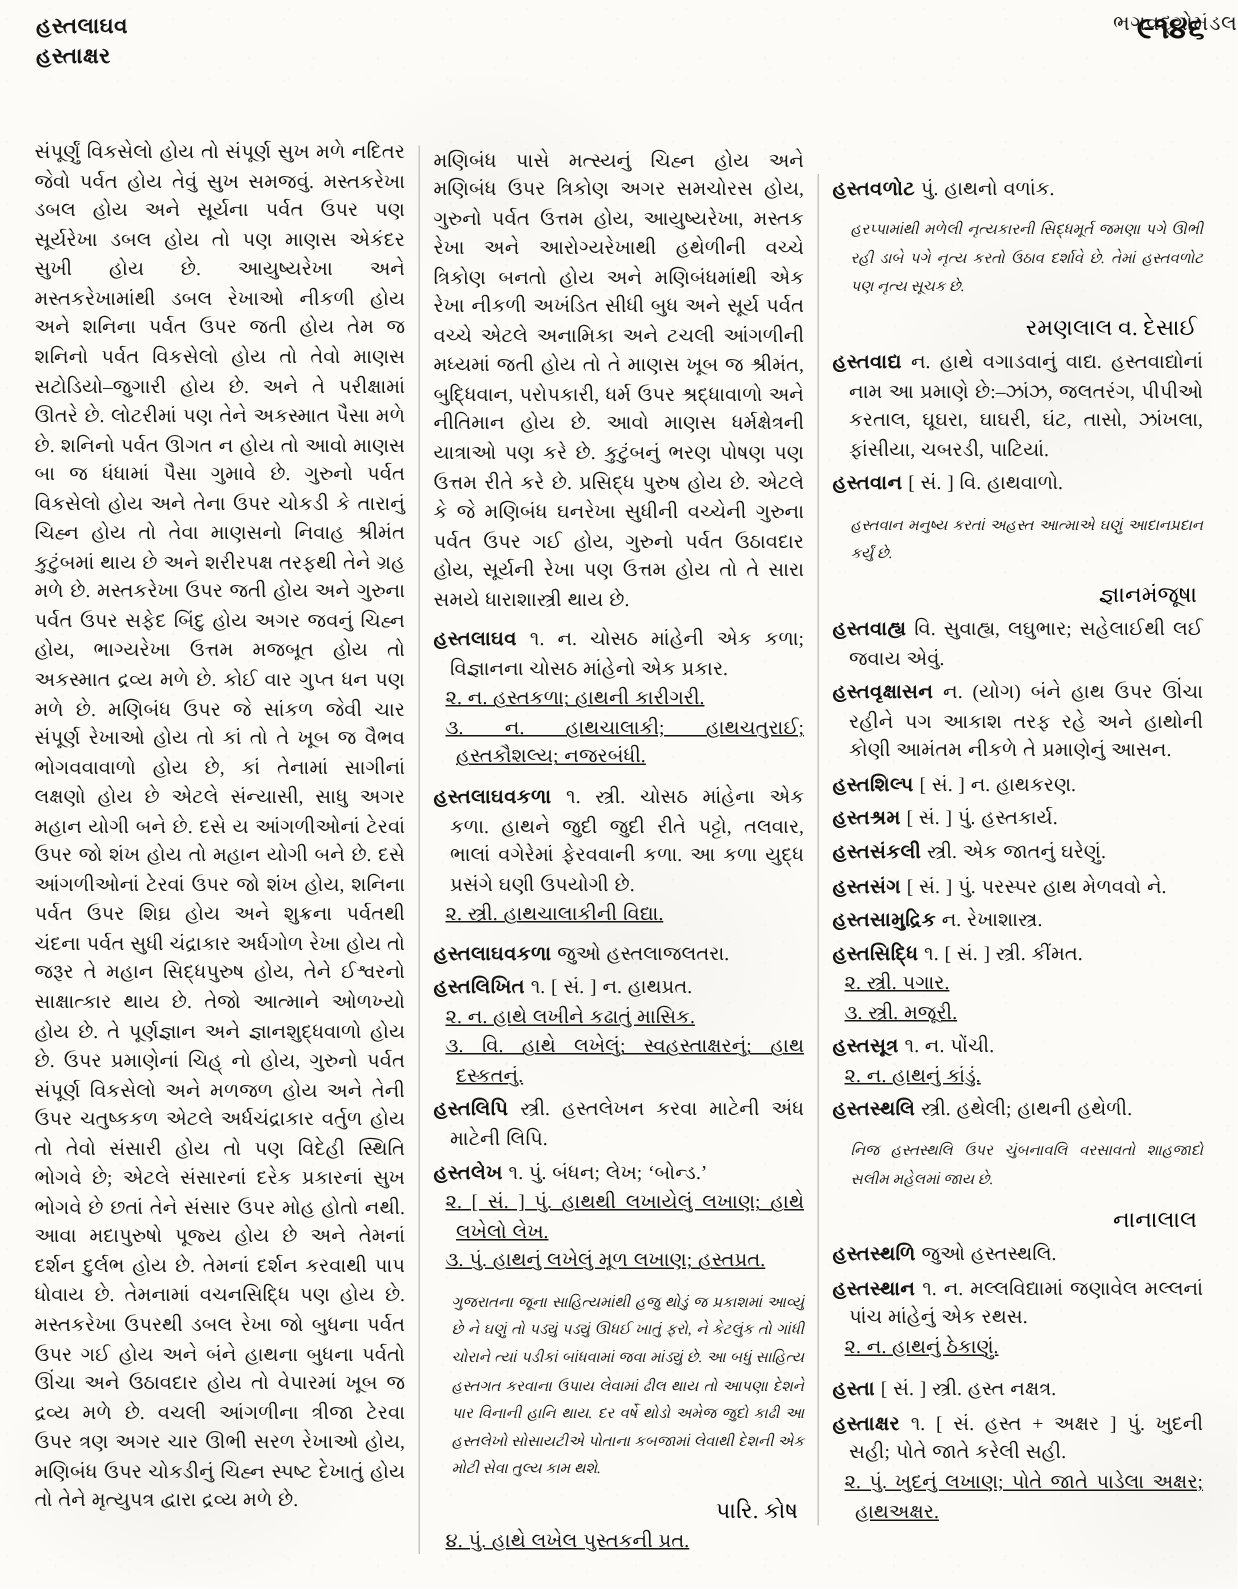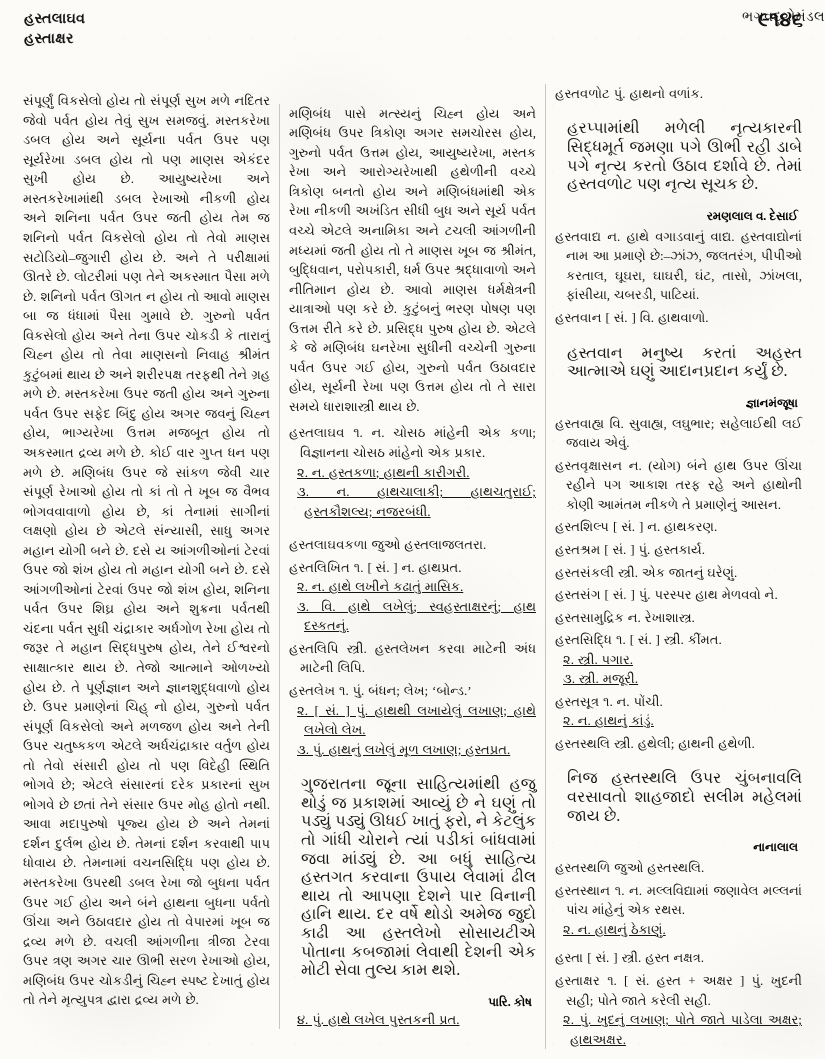--- a/index.html
+++ b/index.html
@@ -111,35 +111,36 @@
   .entry.hang {
     padding-left: 11px;
     text-indent: -11px;
   }
   .entry.sub {
     padding-left: 15px;
     text-indent: -7px;
     text-decoration: underline;
   }
   .hw {
-    font-weight: normal;
+    font-weight: bold;
     letter-spacing: 0.2px;
   }
   .quote {
-    font-size: 16px;
+    font-size: 10px;
     line-height: 18.6px;
     padding-left: 12px;
     text-align: justify;
     color: #171717;
+    font-style: italic;
   }
   .cite {
     display: block;
     text-align: right;
-    font-weight: bold;
-    font-size: 12px;
+    font-weight: normal;
+    font-size: 15px;
     padding-right: 4px;
     margin-top: -1px;
   }
   .gap { height: 7px; }
   .gap-sm { height: 3px; }
 
   
   #speckle {
     position: absolute;
     inset: 0;
@@ -180,20 +181,27 @@
         <p class="entry hang">
           <span class="hw">હસ્તલાઘવ</span>
           <span>૧. ન.  ચોસઠ માંહેની એક કળા; વિજ્ઞાનના ચોસઠ માંહેનો એક પ્રકાર.</span>
         </p>
         <p class="entry sub">૨. ન. હસ્તકળા; હાથની કારીગરી.</p>
         <p class="entry sub">૩. ન. હાથચાલાકી; હાથચતુરાઈ; હસ્તકૌશલ્ય; નજરબંધી.</p>
       </div>
 
       <div class="gap"></div>
 
+      <div>
+        <p class="entry hang">
+          <span class="hw">હસ્તલાઘવકળા</span>
+          <span>૧. સ્ત્રી.  ચોસઠ માંહેના એક કળા. હાથને જુદી જુદી રીતે પટ્ટો, તલવાર, ભાલાં વગેરેમાં ફેરવવાની કળા. આ કળા યુદ્ધ પ્રસંગે ઘણી ઉપયોગી છે.</span>
+        </p>
+        <p class="entry sub">૨. સ્ત્રી. હાથચાલાકીની વિદ્યા.</p>
+      </div>
 
       <div class="gap"></div>
 
       <div>
         <p class="entry hang">
           <span class="hw">હસ્તલાઘવકળા</span>
           <span>જુઓ હસ્તલાજલતરા.</span>
         </p>
       </div>
 

